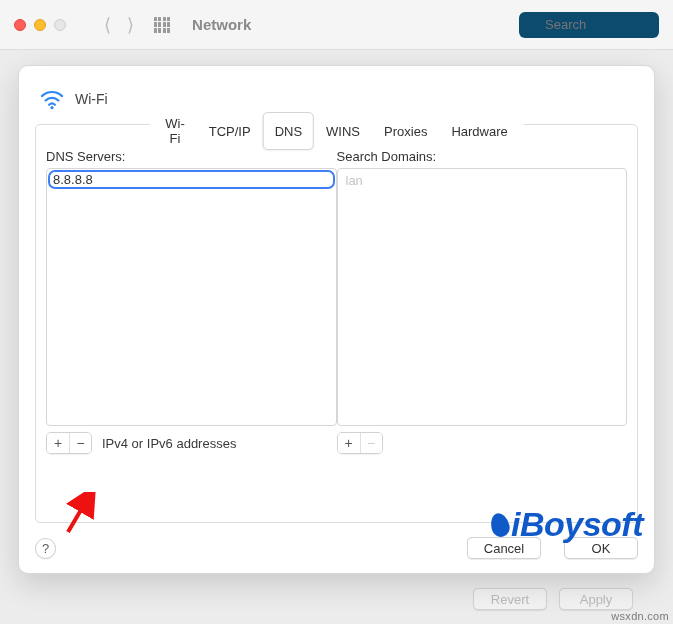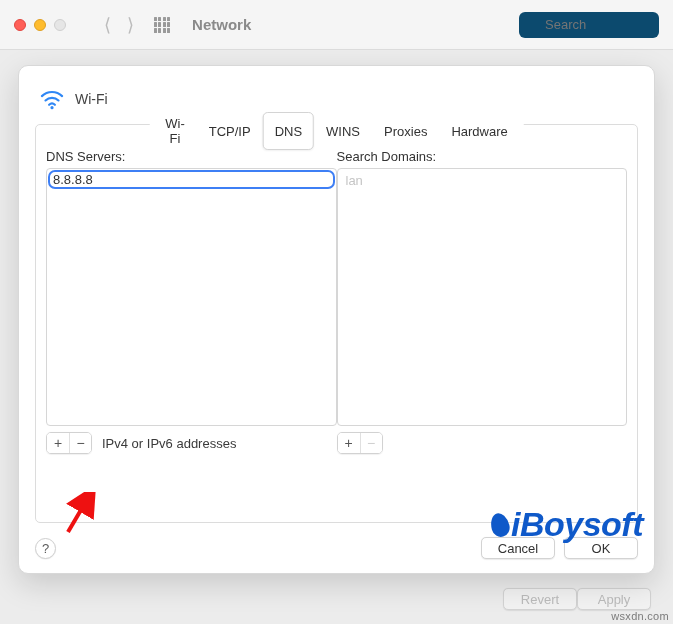--- a/index.html
+++ b/index.html
@@ -206,40 +206,40 @@
       border-radius: 50%;
       border: 0.5px solid #cfcfcf;
       background: #fff;
       color: #5b5b5b;
       font-size: 13px;
       display: flex; align-items: center; justify-content: center;
       box-shadow: 0 0.5px 1px rgba(0,0,0,0.08);
     }
     .dialog-buttons {
       display: flex;
-      gap: 9px;
+      gap: 23px;
     }
     .push-btn {
       min-width: 74px;
       height: 22px;
       border: 0.5px solid #d3d3d3;
       border-radius: 5px;
       background: #fff;
       font-size: 13px;
       color: #333;
       box-shadow: 0 0.5px 1px rgba(0,0,0,0.08);
       padding: 0 10px;
     }
     
     .bg-buttons {
       position: absolute;
-      right: 22px;
+      right: 40px;
       bottom: 14px;
       display: flex;
-      gap: 0;
+      gap: 12px;
     }
     .bg-buttons .push-btn { color: #bbb; background: #f2f2f2; }
     
     .red-arrow {
       position: absolute;
       left: 62px;
       bottom: 88px;
       pointer-events: none;
     }
     .iboysoft {

